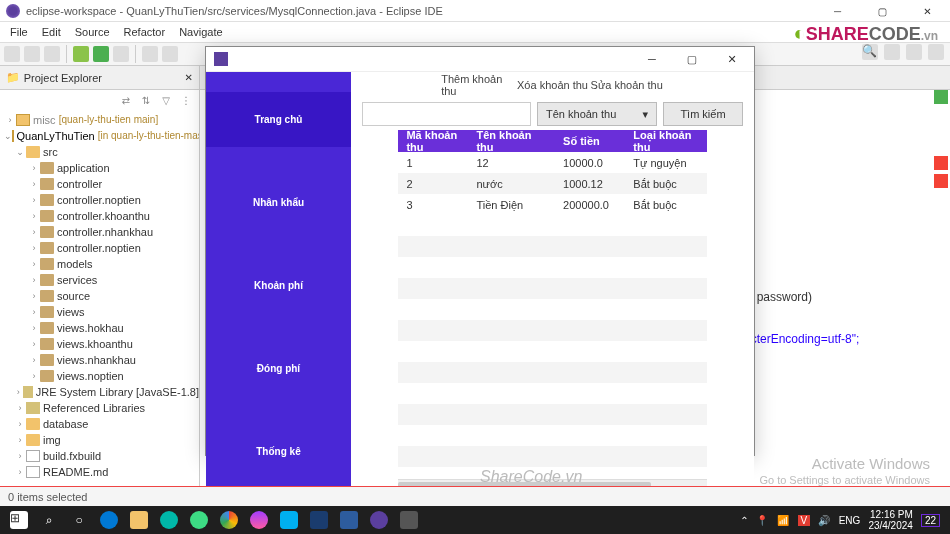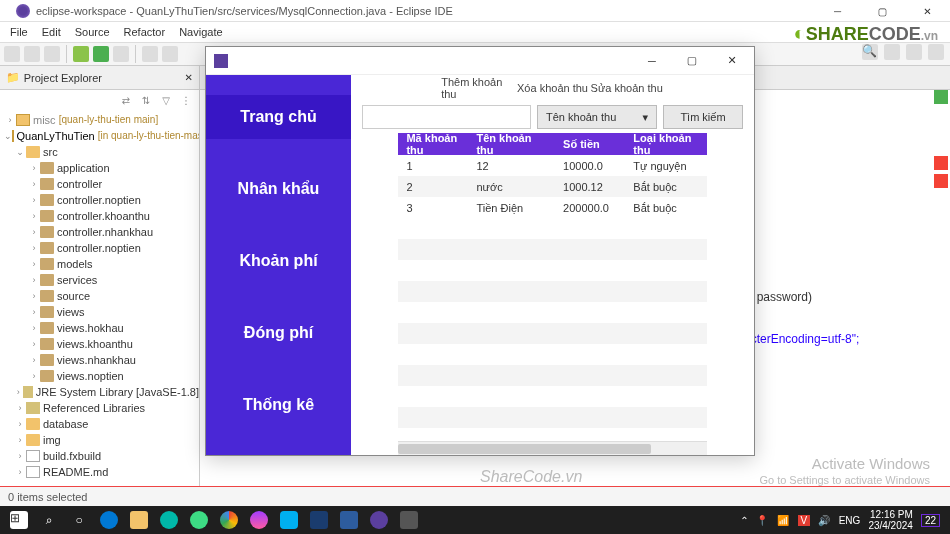--- a/index.html
+++ b/index.html
@@ -1,19 +1,19 @@
 <!DOCTYPE html>
 <html><head>
 <meta charset="utf-8">
 <style>
 * { margin:0; padding:0; box-sizing:border-box; font-family:"Segoe UI",Tahoma,sans-serif; }
 body { width:950px; height:534px; background:#fff; overflow:hidden; position:relative; font-size:12px; color:#333; }
 
 
-.eclipse-titlebar { height:22px; background:#fff; display:flex; align-items:center; padding:0 16px; border-bottom:1px solid #e0e0e0; position:relative; }
+.eclipse-titlebar { height:22px; background:#fff; display:flex; align-items:center; padding:0 6px; border-bottom:1px solid #e0e0e0; position:relative; }
 .eclipse-titlebar .icon { width:14px; height:14px; background:radial-gradient(circle,#5b3f9e 40%,#8a6cc8); border-radius:50%; margin-right:6px; }
 .eclipse-titlebar .title { flex:1; font-size:11px; color:#555; }
 .winbtns { position:absolute; right:0; top:0; display:flex; }
 .winbtns div { width:45px; height:22px; display:flex; align-items:center; justify-content:center; font-size:10px; color:#333; }
 
 
 .menubar { height:20px; display:flex; align-items:center; padding:0 4px; gap:2px; font-size:11px; background:#fff; }
 .menubar span { padding:2px 6px; }
 
 
@@ -61,21 +61,21 @@
 
 
 .modal { position:absolute; left:205px; top:46px; width:550px; height:410px; background:#fff; border:1px solid #888; box-shadow:0 4px 20px rgba(0,0,0,0.2); display:flex; flex-direction:column; }
 .modal-titlebar { height:28px; background:#fff; border-bottom:1px solid #eee; display:flex; align-items:center; justify-content:flex-end; padding:0 2px; }
 .modal-titlebar .mb { width:40px; height:24px; display:flex; align-items:center; justify-content:center; font-size:11px; }
 .modal-titlebar .icon { width:14px; height:14px; background:#5b3f9e; margin-right:auto; margin-left:6px; }
 .modal-body { flex:1; display:flex; }
 
 
 .side { width:145px; background:#4a27d6; display:flex; flex-direction:column; padding-top:6px; }
-.side-item { height:44px; margin:14px 0; display:flex; align-items:center; justify-content:center; color:#fff; font-weight:bold; font-size:16px; }
+.side-item { height:55px; margin:14px 0; display:flex; align-items:center; justify-content:center; color:#fff; font-weight:bold; font-size:10px; }
 .side-item.sel { background:#3816c5; }
 
 
 .content { flex:1; display:flex; flex-direction:column; background:#fff;align-items:center; }
 .actions { height:26px; display:flex; align-items:stretch; }
 .actions .act { flex:1; display:flex; align-items:center; justify-content:center; font-size:11px; color:#444; }
 .filter { height:32px; display:flex; align-items:center; padding:3px 6px; gap:6px; }
 .filter input { flex:1; height:24px; border:1px solid #ccc; padding:0 6px; font-size:12px; }
 .filter .sel { width:120px; height:24px; background:#e8e8e8; border:1px solid #bbb; display:flex; align-items:center; padding:0 8px; font-size:11px; justify-content:space-between; }
 .filter .btn { width:80px; height:24px; background:#e8e8e8; border:1px solid #bbb; display:flex; align-items:center; justify-content:center; font-size:11px; }
@@ -101,21 +101,21 @@
 
 .taskbar { position:absolute; bottom:0; left:0; right:0; height:28px; background:#1f1f1f; display:flex; align-items:center; padding:0 4px; }
 .taskbar .tb-item { width:30px; height:28px; display:flex; align-items:center; justify-content:center; }
 .taskbar .tb-item .sq { width:18px; height:18px; border-radius:3px; }
 .taskbar .tray { margin-left:auto; display:flex; align-items:center; color:#fff; font-size:10px; gap:8px; padding-right:6px; }
 .taskbar .tray .clk { text-align:right; line-height:11px; }
 
 
 .wm { position:absolute; color:#bbb; font-size:16px; font-style:italic; pointer-events:none; }
 .wm.share { right:12px; top:22px; font-weight:bold; font-style:normal; font-size:18px; }
-.wm.share .s1 { color:#4d7c0f; }
+.wm.share .s1 { color:#be185d; }
 .wm.share .s2 { color:#666; }
 .wm.share .vn { color:#999; font-size:12px; }
 .activate { position:absolute; right:20px; bottom:46px; color:#bcbcbc; font-size:14px; text-align:right; line-height:16px; }
 
 </style>
 </head>
 <body>
 
 <div class="eclipse-titlebar">
   <div class="icon"></div>

